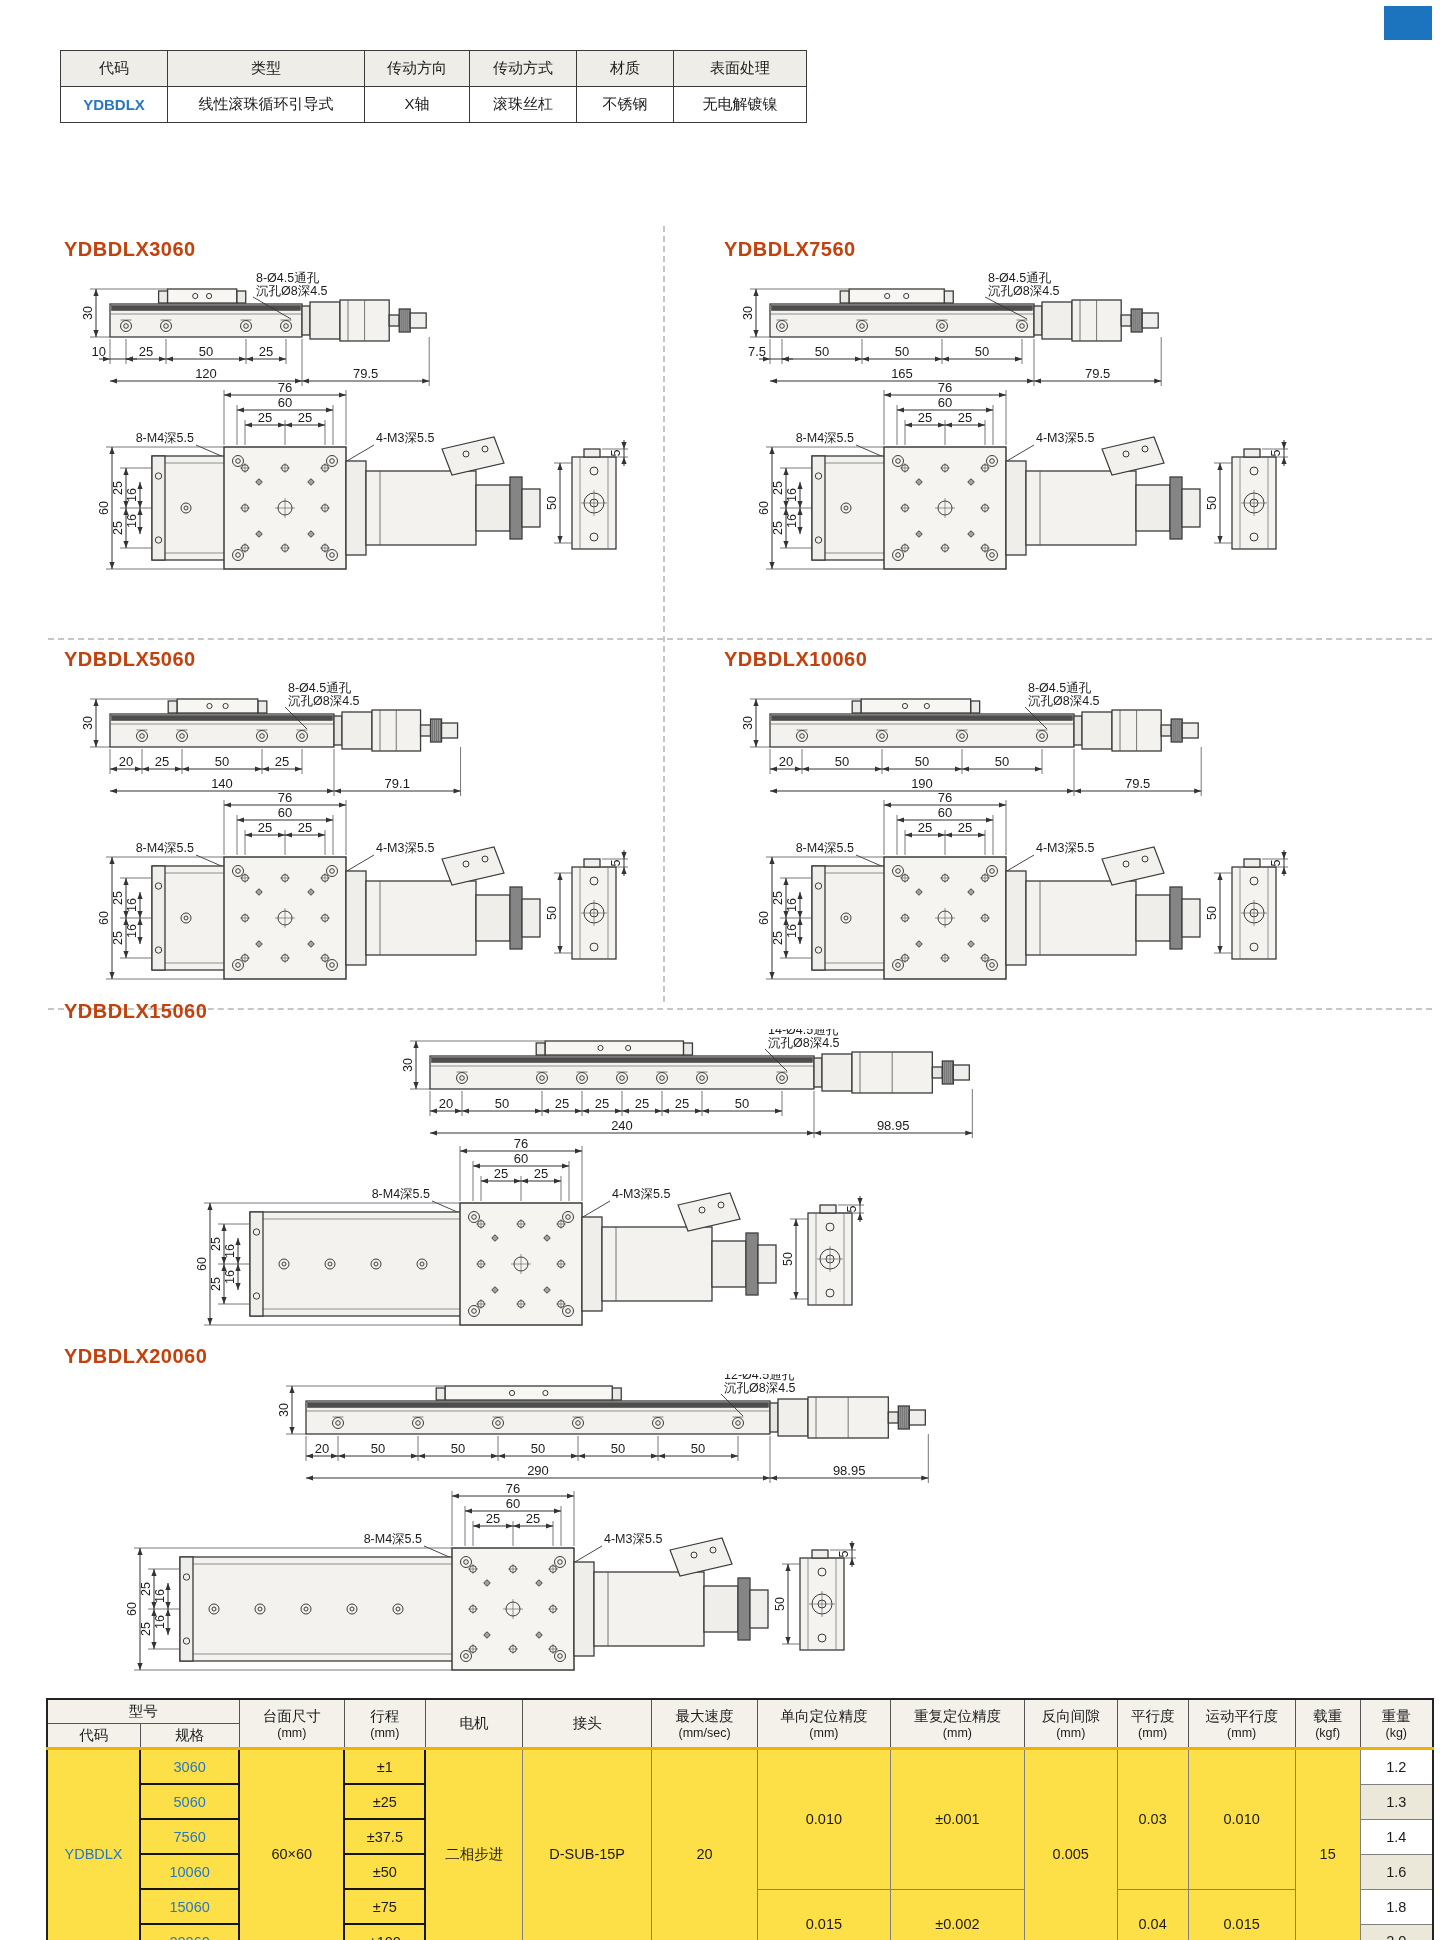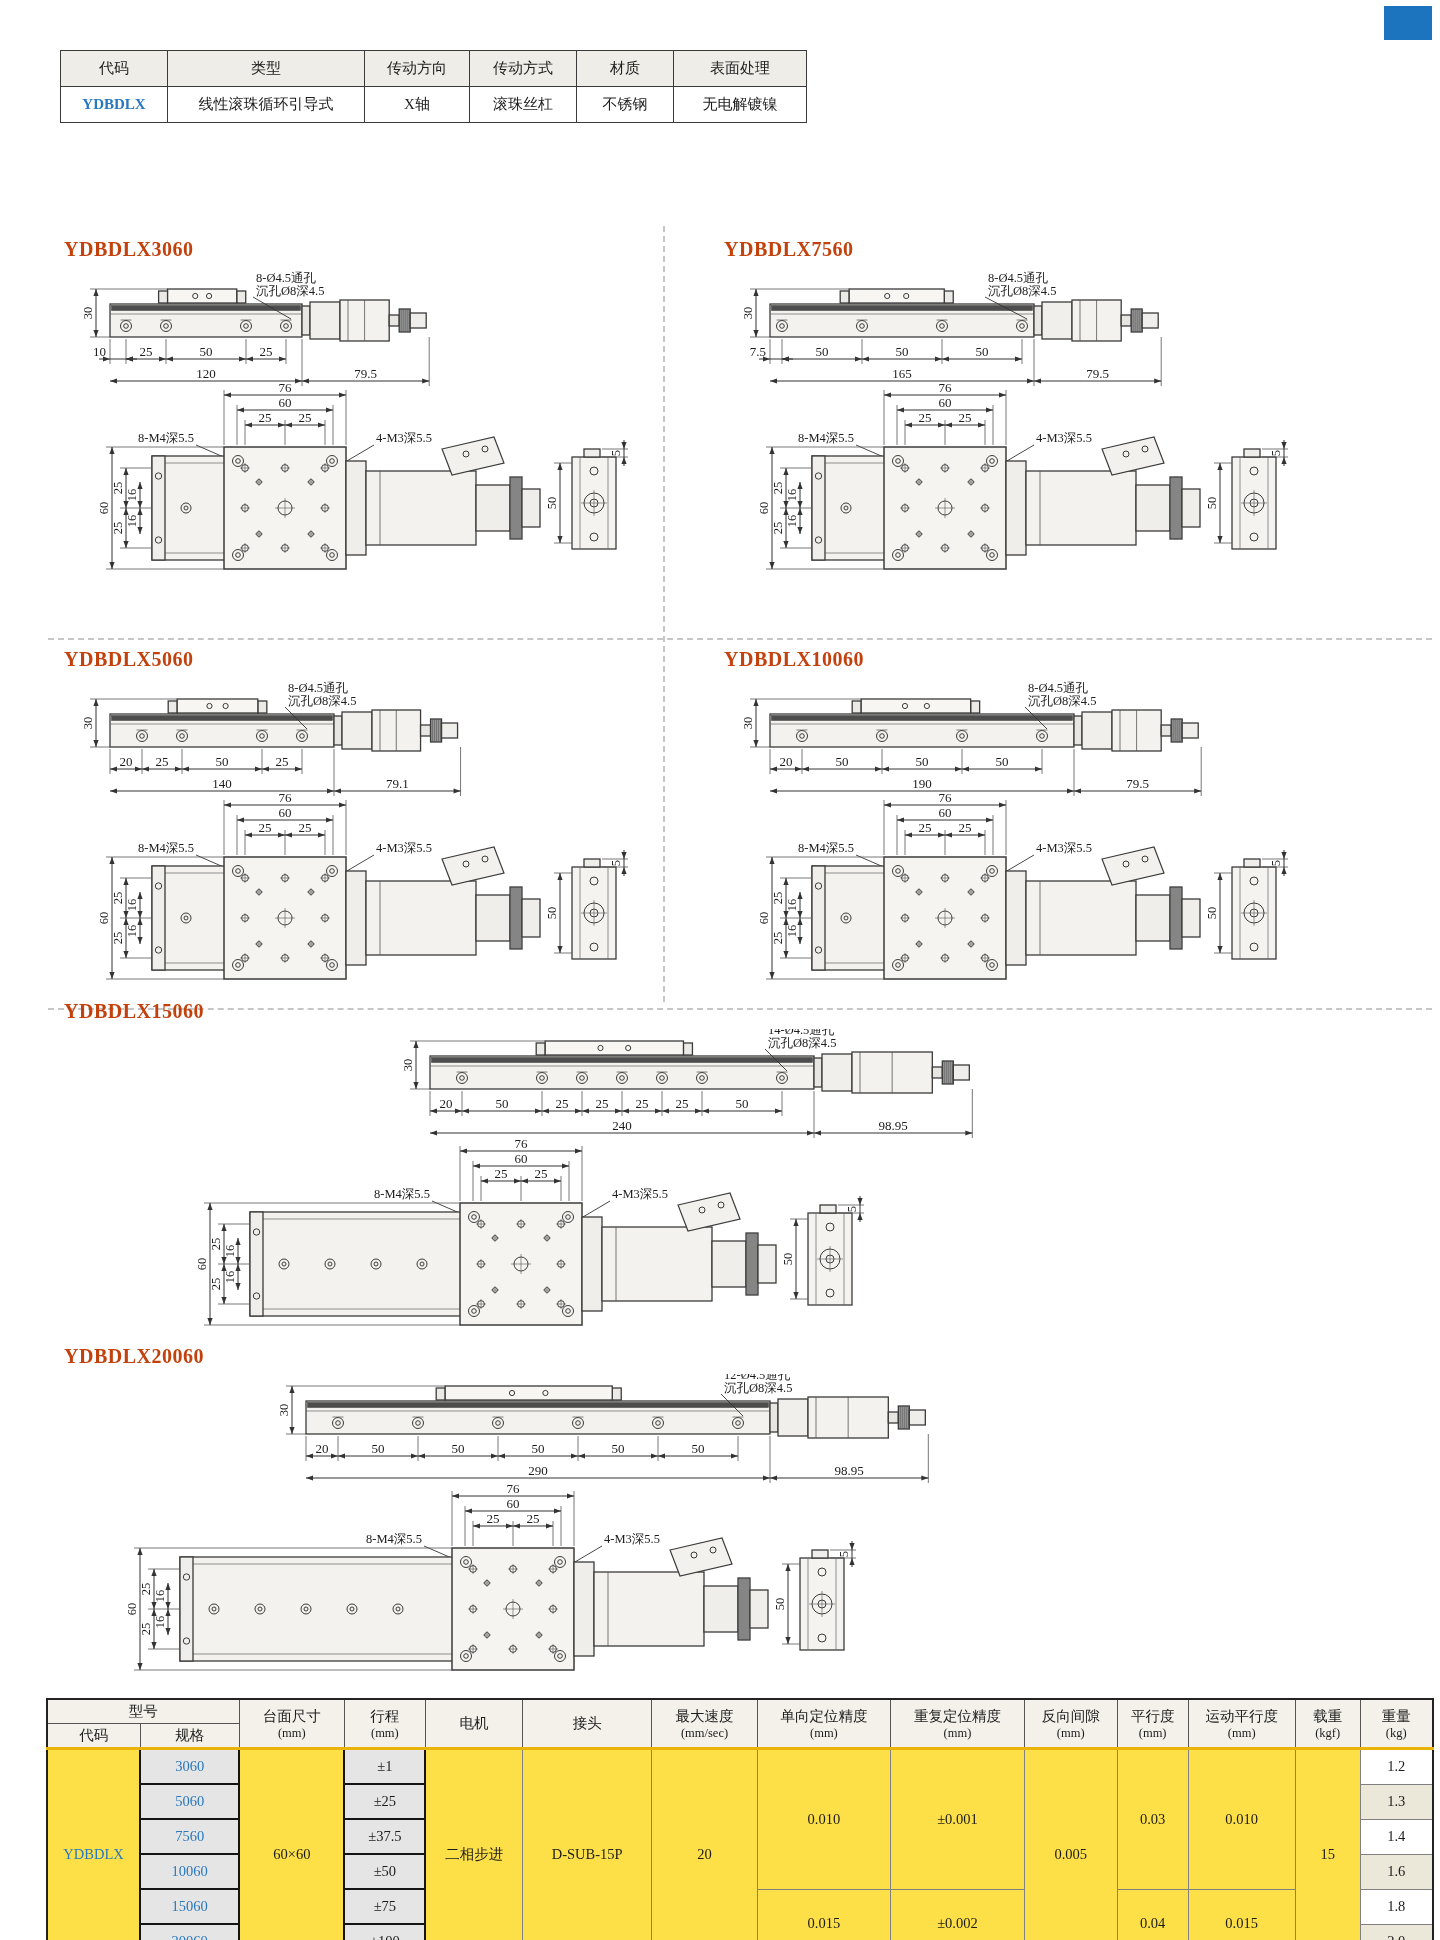--- a/index.html
+++ b/index.html
@@ -1,17 +1,17 @@
 <!DOCTYPE html>
 <html><head>
 <meta charset="utf-8">
 <style>
   html,body{margin:0;padding:0;background:#fff;}
   #page{position:relative;width:1440px;height:1940px;background:#ffffff;
-        font-family:Liberation Serif, serif;overflow:hidden;}
+        font-family:Liberation Sans, sans-serif;overflow:hidden;}
   
   .corner-tab{position:absolute;left:1384px;top:6px;width:48px;height:34px;background:#1b74bd;}
   
   .info-table{position:absolute;left:60px;top:50px;border-collapse:collapse;font-size:15px;text-align:center;}
   .info-table th,.info-table td{border:1.6px solid #3a3a3a;padding:8px 10px;font-weight:normal;color:#1c1c1c;}
   .info-table th{background:#efede7;}
   .info-table .code{color:#2878bf;font-weight:bold;}
   
   .section{position:absolute;}
   .section h3{margin:0 0 6px 24px;font-size:20px;font-weight:bold;color:#c2410c;letter-spacing:0.5px;}
@@ -22,21 +22,21 @@
   
   .spec{position:absolute;left:46px;top:1698px;width:1388px;border-collapse:collapse;
         table-layout:fixed;font-size:14.5px;text-align:center;color:#1c1c1c;}
   .spec thead th{background:#f3f1ea;border:1px solid #555;font-weight:normal;padding:2px 1px;}
   .spec thead{border-bottom:3px solid #eab308;}
   .spec{border:2px solid #222;}
   .spec td{border:1px solid #808080;padding:4px 2px;height:25px;}
   .spec .unit{font-size:12.5px;}
   .spec tr.alt{background:#ebe8da;}
   .spec td.mg{background:#fde047;}
-  .spec td.heavy{background:#e5e5e5;border:2.2px solid #151515;}
+  .spec td.heavy{background:#fde047;border:2.2px solid #151515;}
   .spec .blue{color:#2878bf;}
   .spec tbody{border-bottom:3px solid #161616;}
 </style>
 </head>
 <body>
 
 <div id="page">
 
   <div class="corner-tab"></div>
 

